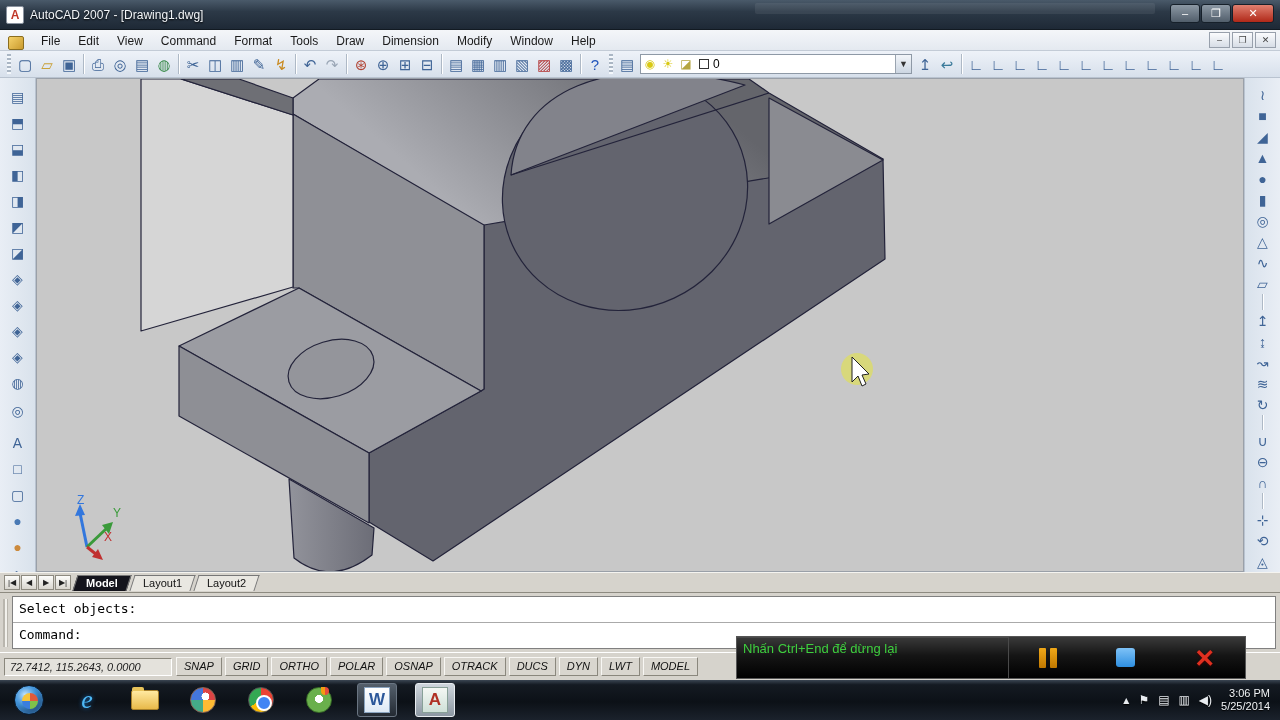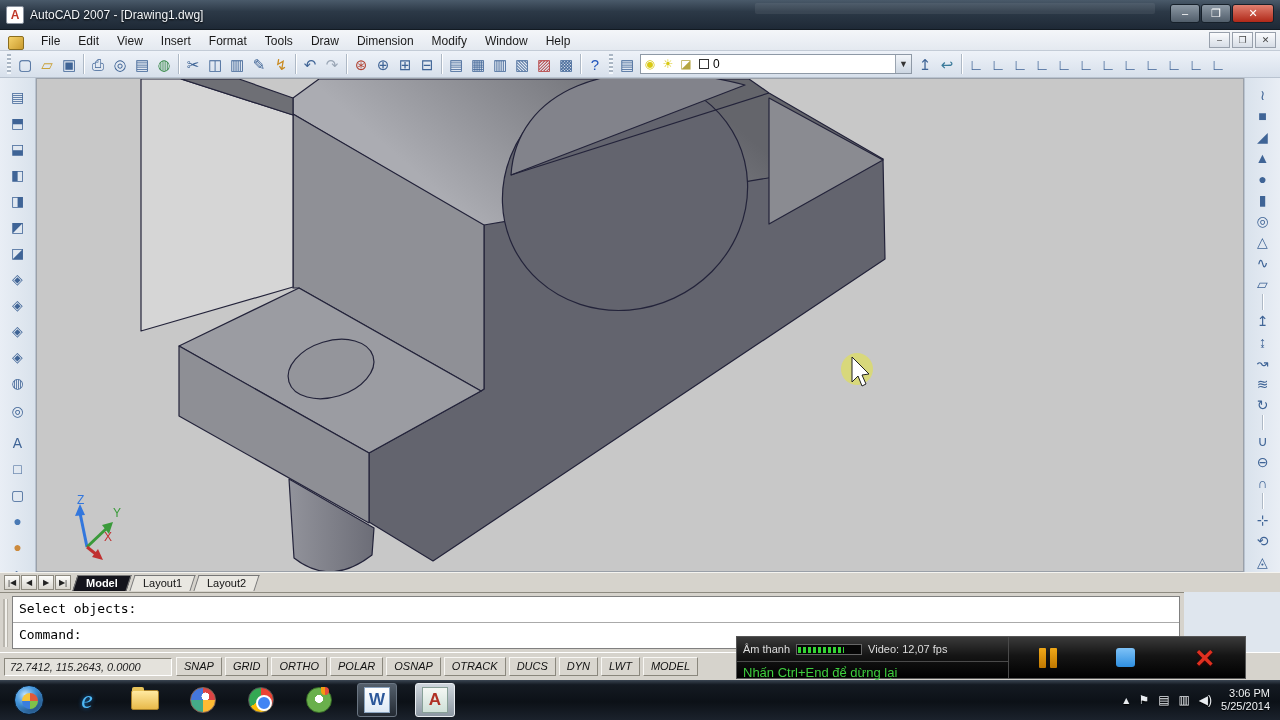--- a/index.html
+++ b/index.html
@@ -74,21 +74,21 @@
   #tabrow { position:absolute; left:0; top:572px; width:1280px; height:20px;
     background:#d6d3cc; border-top:1px solid #f5f4f0; display:flex; align-items:center; padding-left:4px; }
   .tab-arrow { width:16px; height:15px; border:1px solid #8d8a80; background:linear-gradient(180deg,#fdfdfb,#d9d6cf);
     font-size:8px; text-align:center; line-height:14px; color:#222; margin-right:1px; }
   .sheet-tab { font-size:11px; padding:1px 10px 2px; border:1px solid #777; border-bottom:none;
     background:#e9e7e1; color:#111; transform:skewX(-18deg); margin-left:3px; }
   .sheet-tab > span { display:inline-block; transform:skewX(18deg); }
   .sheet-tab.active { background:#14141c; color:#fff; font-weight:bold; }
 
   
-  #cmdwin { position:absolute; left:0; top:592px; width:1184px; height:60px;
+  #cmdwin { position:absolute; left:0; top:592px; width:1280px; height:60px;
     background:#d6d3cc; border-top:1px solid #8d8a80; padding:3px 4px 3px 12px; }
   #cmd-grip { position:absolute; left:3px; top:6px; width:5px; height:48px;
     background:repeating-linear-gradient(90deg,#b9b6ae 0 2px,#f2f1ec 2px 4px); }
   #cmd-inner { width:100%; height:100%; background:#fff; border:1px solid #808080; }
   .cmd-line { font-family:"DejaVu Sans Mono", monospace; font-size:13px; color:#000;
     padding:4px 6px 3px; height:26px; }
   .cmd-line.first { border-bottom:1px solid #aaa; }
 
   
   #statusbar { position:absolute; left:0; top:652px; width:1280px; height:28px;
@@ -170,21 +170,21 @@
         <div class="win-btn close">✕</div>
       </div>
   </div>
 
   <div id="menubar">
     <div id="menu-file-icon"></div>
     <div id="menu-items" style="display:flex">
         <div class="menu-item">File</div>
         <div class="menu-item">Edit</div>
         <div class="menu-item">View</div>
-        <div class="menu-item">Insert</div>
+        <div class="menu-item">Command</div>
         <div class="menu-item">Format</div>
         <div class="menu-item">Tools</div>
         <div class="menu-item">Draw</div>
         <div class="menu-item">Dimension</div>
         <div class="menu-item">Modify</div>
         <div class="menu-item">Window</div>
         <div class="menu-item">Help</div>
       </div>
     <div id="mdi-controls">
         <div class="mdi-btn">–</div>
@@ -394,25 +394,20 @@
         <div class="status-btn">OTRACK</div>
         <div class="status-btn">DUCS</div>
         <div class="status-btn">DYN</div>
         <div class="status-btn">LWT</div>
         <div class="status-btn">MODEL</div>
       </span>
   </div>
 
   <div id="recorder">
     <div id="rec-left">
-      <div class="row1">
-        <span id="audio-label">Âm thanh</span>
-        <span id="audio-meter"></span>
-        <span id="video-label">Video: 12,07 fps</span>
-      </div>
       <div class="row2">
         <span id="rec-hint">Nhấn Ctrl+End để dừng lại</span>
       </div>
     </div>
     <div id="rec-buttons">
       <span id="rec-pause">
           <i style="background: linear-gradient(rgb(240, 168, 24), rgb(192, 120, 0));"></i>
           <i style="background: linear-gradient(rgb(240, 168, 24), rgb(192, 120, 0));"></i>
         </span>
       <span id="rec-stop" style="background: linear-gradient(rgb(126, 194, 247), rgb(46, 143, 224));"></span>

